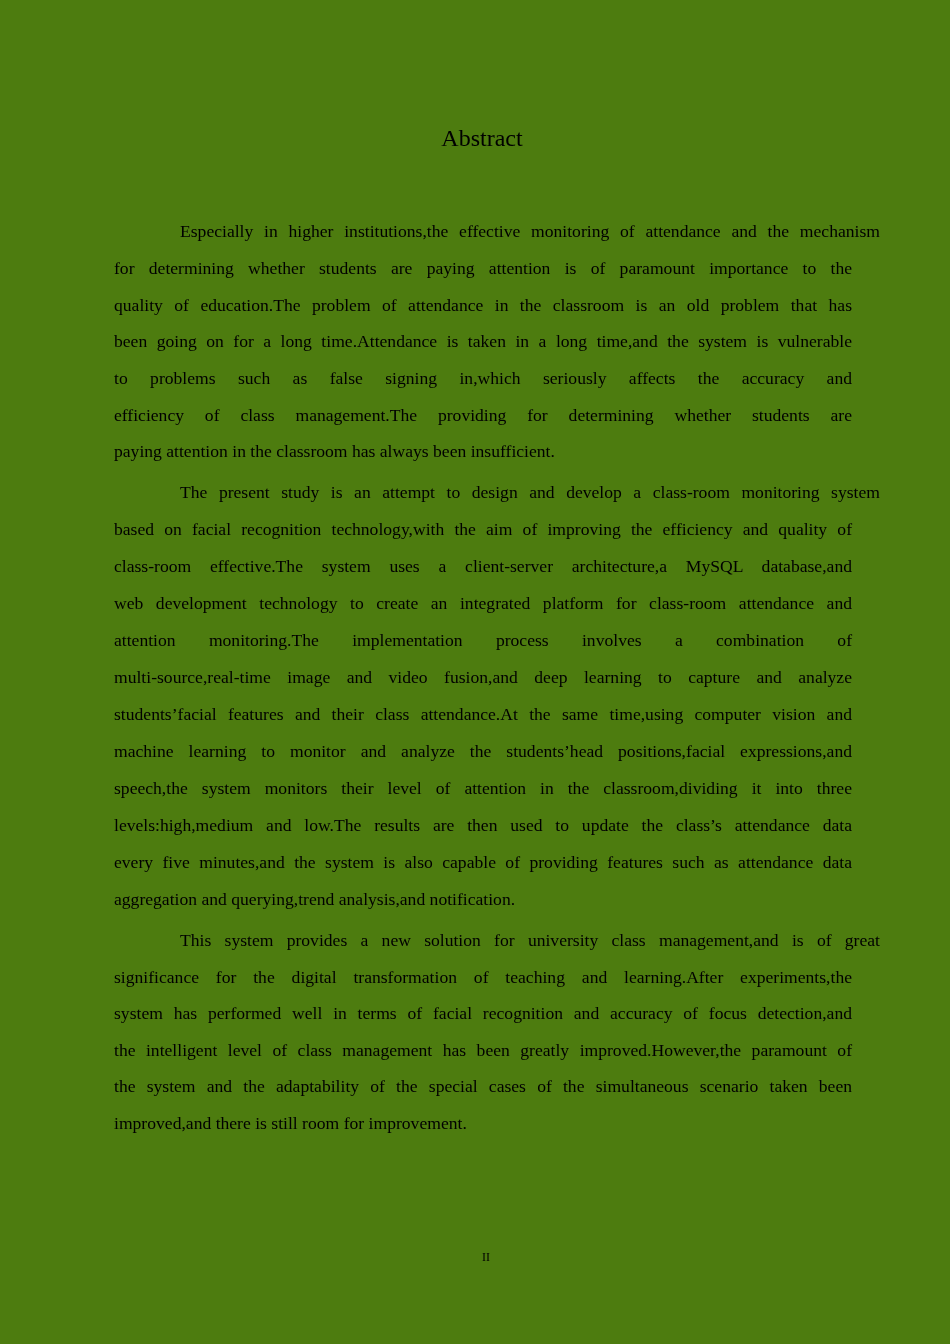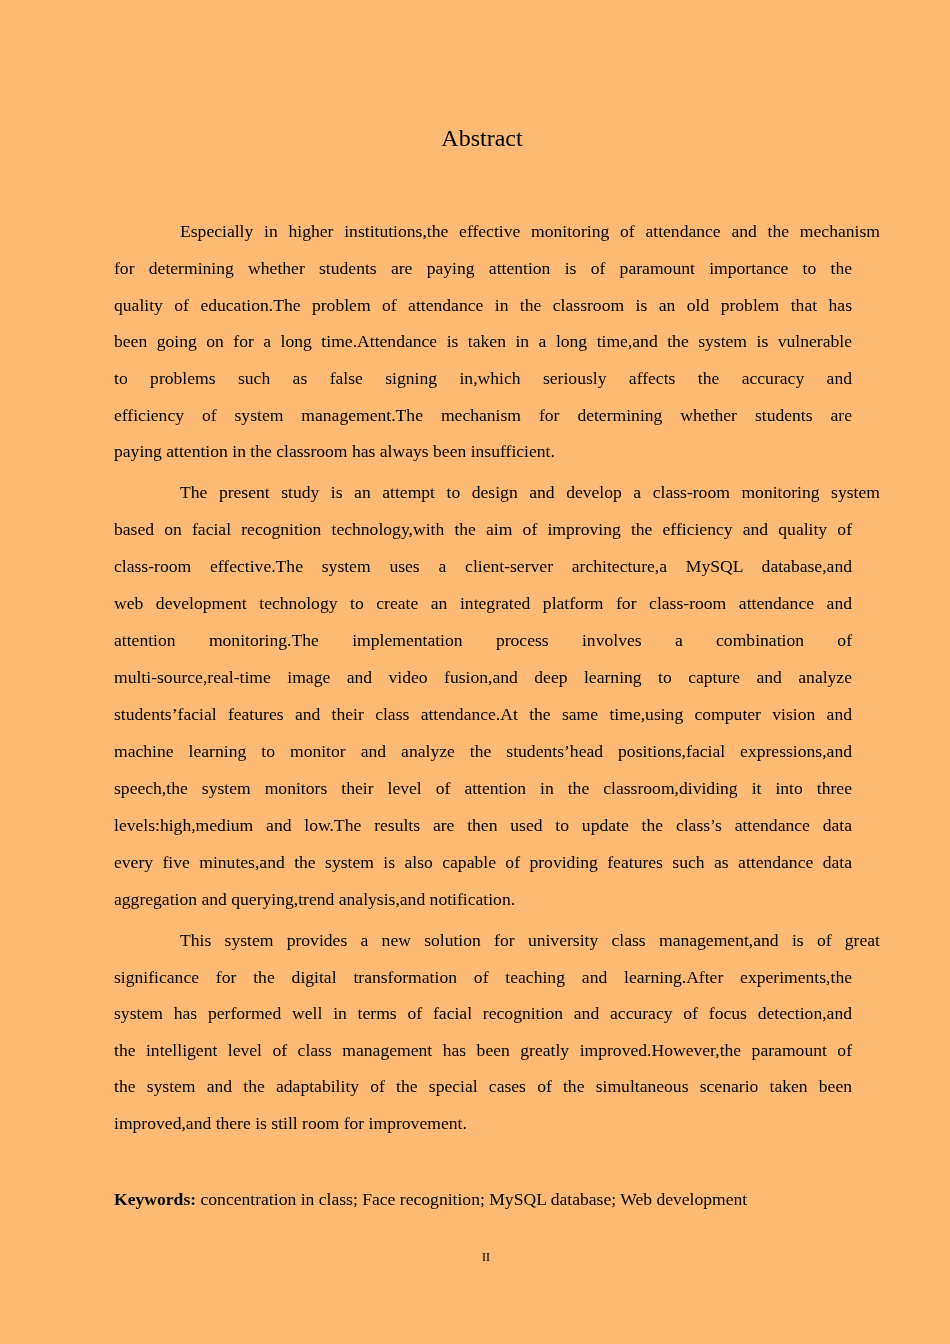--- a/index.html
+++ b/index.html
@@ -13,21 +13,21 @@
       position: relative;
       overflow: hidden;
       font-family: "Liberation Serif", "DejaVu Serif", serif;
       color: #000000;
     }
     .page {
       position: absolute;
       left: 0; top: 0;
       width: 950px;
       height: 1344px;
-      background: #fdba74;
+      background: #4d7c0f;
     }
     .title {
       position: absolute;
       left: 0;
       width: 964px;
       top: 122px;
       text-align: center;
       font-size: 24px;
       line-height: 32px;
       font-weight: normal;
@@ -88,21 +88,21 @@
   <h1 class="title">Abstract</h1>
 
   <div class="body">
 
     <div>
       <div class="line indent" style="top:219px">Especially in higher institutions,the effective monitoring of attendance and the mechanism</div>
       <div class="line" style="top:256px">for determining whether students are paying attention is of paramount importance to the</div>
       <div class="line" style="top:293px">quality of education.The problem of attendance in the classroom is an old problem that has</div>
       <div class="line" style="top:329px">been going on for a long time.Attendance is taken in a long time,and the system is vulnerable</div>
       <div class="line" style="top:366px">to problems such as false signing in,which seriously affects the accuracy and</div>
-      <div class="line" style="top:403px">efficiency of system management.The mechanism for determining whether students are</div>
+      <div class="line" style="top:403px">efficiency of class management.The providing for determining whether students are</div>
       <div class="line last" style="top:439px">paying attention in the classroom has always been insufficient.</div>
     </div>
 
     <div>
       <div class="line indent" style="top:480px">The present study is an attempt to design and develop a class-room monitoring system</div>
       <div class="line" style="top:517px">based on facial recognition technology,with the aim of improving the efficiency and quality of</div>
       <div class="line" style="top:554px">class-room effective.The system uses a client-server architecture,a MySQL database,and</div>
       <div class="line" style="top:591px">web development technology to create an integrated platform for class-room attendance and</div>
       <div class="line" style="top:628px">attention monitoring.The implementation process involves a combination of</div>
       <div class="line" style="top:665px">multi-source,real-time image and video fusion,and deep learning to capture and analyze</div>
@@ -118,17 +118,16 @@
       <div class="line indent" style="top:928px">This system provides a new solution for university class management,and is of great</div>
       <div class="line" style="top:965px">significance for the digital transformation of teaching and learning.After experiments,the</div>
       <div class="line" style="top:1001px">system has performed well in terms of facial recognition and accuracy of focus detection,and</div>
       <div class="line" style="top:1038px">the intelligent level of class management has been greatly improved.However,the paramount of</div>
       <div class="line" style="top:1074px">the system and the adaptability of the special cases of the simultaneous scenario taken been</div>
       <div class="line last" style="top:1111px">improved,and there is still room for improvement.</div>
     </div>
 
   </div>
 
-  <div class="keywords"><span class="kw-label">Keywords:</span><span> concentration in class; Face recognition; MySQL database; Web development</span></div>
 
   <div class="page-number">II</div>
 
 </div>
 
 </body></html>

